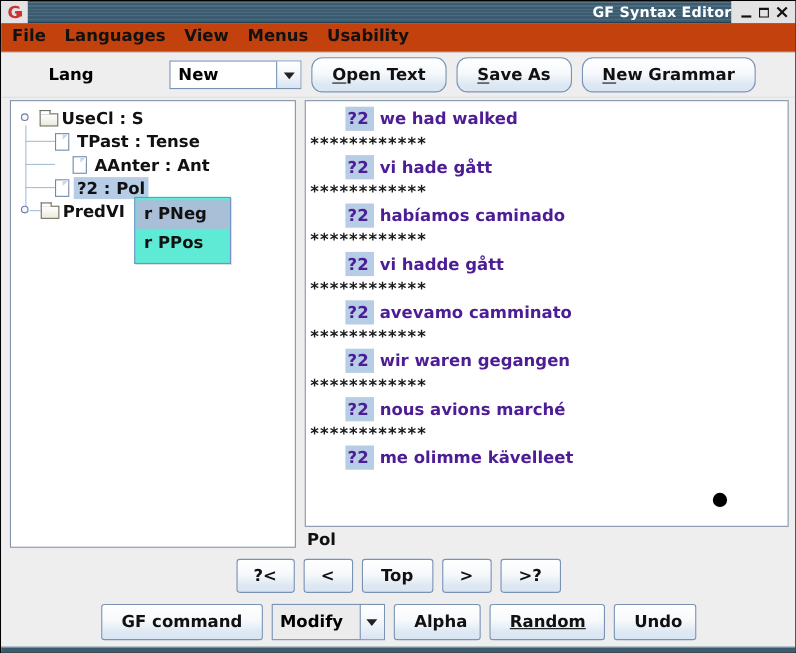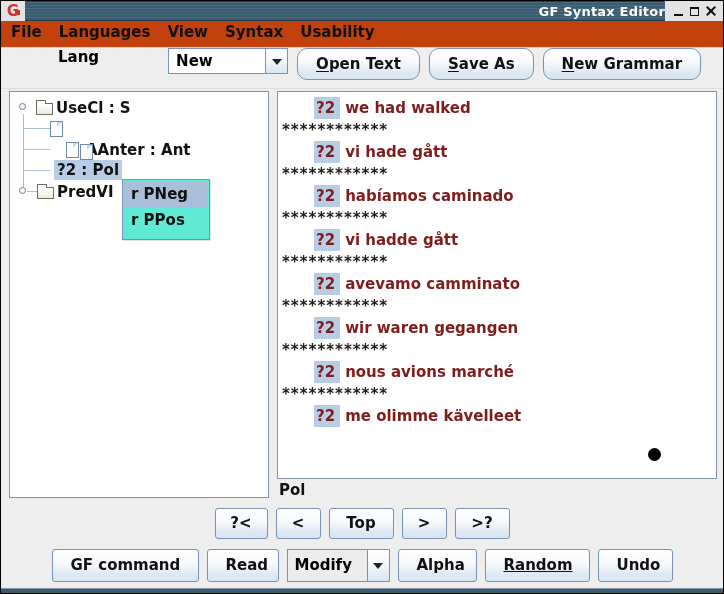--- a/index.html
+++ b/index.html
@@ -38,21 +38,21 @@
     content:""; position:absolute; left:4px; top:-1px; width:2px; height:12px; background:#111;
   }
   .close-glyph::before { transform: rotate(45deg); }
   .close-glyph::after  { transform: rotate(-45deg); }
 
   
   .menubar { height:27px; display:flex; align-items:flex-start; padding-left:3px; background:#c2410c; border-bottom:1px solid #d6d6d6; }
   .menu-item { font-weight:bold; font-size:15px; color:#111; padding:2px 7px; margin-right:3px; }
 
   
-  .toolbar { height:41px; display:flex; background:#eee; border-bottom:1px solid #dcdcdc; padding-left:57px; }
+  .toolbar { height:41px; display:flex; align-items:center; background:#eee; border-bottom:1px solid #dcdcdc; padding-left:43px; }
   .lang-label { font-weight:bold; font-size:15px; margin-right:69px; }
   .combo { display:flex; border:1px solid var(--button-border,#7a93b5); background:#fff; }
   .combo-top { width:120px; height:26px; margin-right:9px; }
   .combo-value { flex:1; font-weight:bold; font-size:15px; padding:3px 0 0 7px; white-space:nowrap; overflow:hidden; }
   .combo-arrow { width:22px; border-left:1px solid var(--button-border,#7a93b5);
     background: linear-gradient(180deg,#ffffff 0%,#f4f8fc 45%,var(--button-face,#d9e5f2) 100%);
     display:flex; align-items:center; justify-content:center; }
   .arrow-down { width:0; height:0; border:5px solid transparent; border-top:6px solid #222; margin-top:6px; }
 
   .jbtn {
@@ -87,21 +87,21 @@
     border-left:5px solid #c7d6e8; border-top:5px solid #fff; transform:rotate(90deg); }
 
   
   .popup { position:absolute; left:121px; top:178px; width:88px; z-index:10;
     background:#5eead4; border:1px solid #7b8fc9; padding:2px 1px 5px 1px;
     box-shadow:1px 1px 0 rgba(0,0,0,.12); }
   .popup-item { height:26px; font-weight:bold; font-size:15px; color:#111; padding:3px 0 0 7px; }
   .popup-item.sel { background: var(--popup-selection,#a9bfd7); }
 
   
-  .lin-line { line-height:22px; padding-left:32px; font-weight:bold; font-size:15px; color:#7f1d1d; white-space:nowrap; }
+  .lin-line { line-height:22px; padding-left:32px; font-weight:bold; font-size:15px; color:#4c1d95; white-space:nowrap; }
   .lin-prefix { background:var(--selection,#b7cde6); padding:2px 5px 2px 2px; margin-right:5px; }
   .lin-sep { line-height:22px; font-weight:bold; font-size:15px; color:#1b1b1b; letter-spacing:1px; }
   .dot { position:absolute; left:647px; top:447px; width:13px; height:13px; border-radius:50%; background:#000; }
 
   
   .navbar { height:38px; display:flex; align-items:center; justify-content:center; gap:8px; background:#eee; }
   .navbar .jbtn { height:31px; padding:4px 0; text-align:center; }
   .bottombar { height:46px; display:flex; align-items:center; justify-content:center; gap:8px; background:#eee; }
   .bottombar .jbtn { height:33px; }
   .combo-bottom { height:33px; width:103px; background:#ececec; }
@@ -124,21 +124,21 @@
       <span class="ctl min-glyph"></span>
       <span class="ctl max-glyph"></span>
       <span class="ctl close-glyph"></span>
     </div>
   </div>
 
   <div class="menubar">
     <span class="menu-item">File</span>
     <span class="menu-item">Languages</span>
     <span class="menu-item">View</span>
-    <span class="menu-item">Syntax</span>
+    <span class="menu-item">Menus</span>
     <span class="menu-item">Usability</span>
   </div>
 
   <div class="toolbar">
     <span class="lang-label">Lang</span>
     <div class="combo combo-top">
       <span class="combo-value">New</span>
       <span class="combo-arrow">
           <span class="arrow-down"></span>
         </span>
@@ -158,26 +158,27 @@
       <div class="tline" style="left:17px; top:99px; width:10px; height:1px;"></div>
       <span class="knob" style="left:9px; top:11px;"></span>
       <span class="knob" style="left:9px; top:95px;"></span>
 
       <div class="tree-row" style="left:26px; top:5px;">
         <span class="folder-icon"></span>
         <span class="tree-label">UseCl : S</span>
       </div>
       <div class="tree-row" style="left:40px; top:26px;">
         <span class="doc-icon"></span>
+        <span class="tree-label" style="margin-left:4px;">TPast : Tense</span>
       </div>
       <div class="tree-row" style="left:56px; top:47px;">
         <span class="doc-icon"></span>
         <span class="tree-label" style="margin-left:4px;">AAnter : Ant</span>
       </div>
-      <div class="tree-row" style="left:40px; top:52px;flex-direction:column;">
+      <div class="tree-row" style="left:40px; top:68px;">
         <span class="doc-icon"></span>
         <span class="tree-label sel" style="margin-left:4px;">?2 : Pol</span>
       </div>
       <div class="tree-row" style="left:27px; top:89px;">
         <span class="folder-icon"></span>
         <span class="tree-label">PredVI</span>
       </div>
     </div>
 
     <div class="right-col">
@@ -212,21 +213,20 @@
   <div class="navbar">
     <button class="jbtn" style="width:53px;">?&lt;</button>
     <button class="jbtn" style="width:45px;">&lt;</button>
     <button class="jbtn" style="width:65px;">Top</button>
     <button class="jbtn" style="width:45px;">&gt;</button>
     <button class="jbtn" style="width:55px;">&gt;?</button>
   </div>
 
   <div class="bottombar">
     <button class="jbtn" style="width:147px;">GF command</button>
-    <button class="jbtn" style="width:72px;">Read</button>
     <div class="combo combo-bottom">
       <span class="combo-value">Modify</span>
       <span class="combo-arrow">
           <span class="arrow-down"></span>
         </span>
     </div>
     <button class="jbtn" style="width:79px;">Alpha</button>
     <button class="jbtn" style="width:105px;text-decoration:underline;">Random</button>
     <button class="jbtn" style="width:75px;">Undo</button>
   </div>

